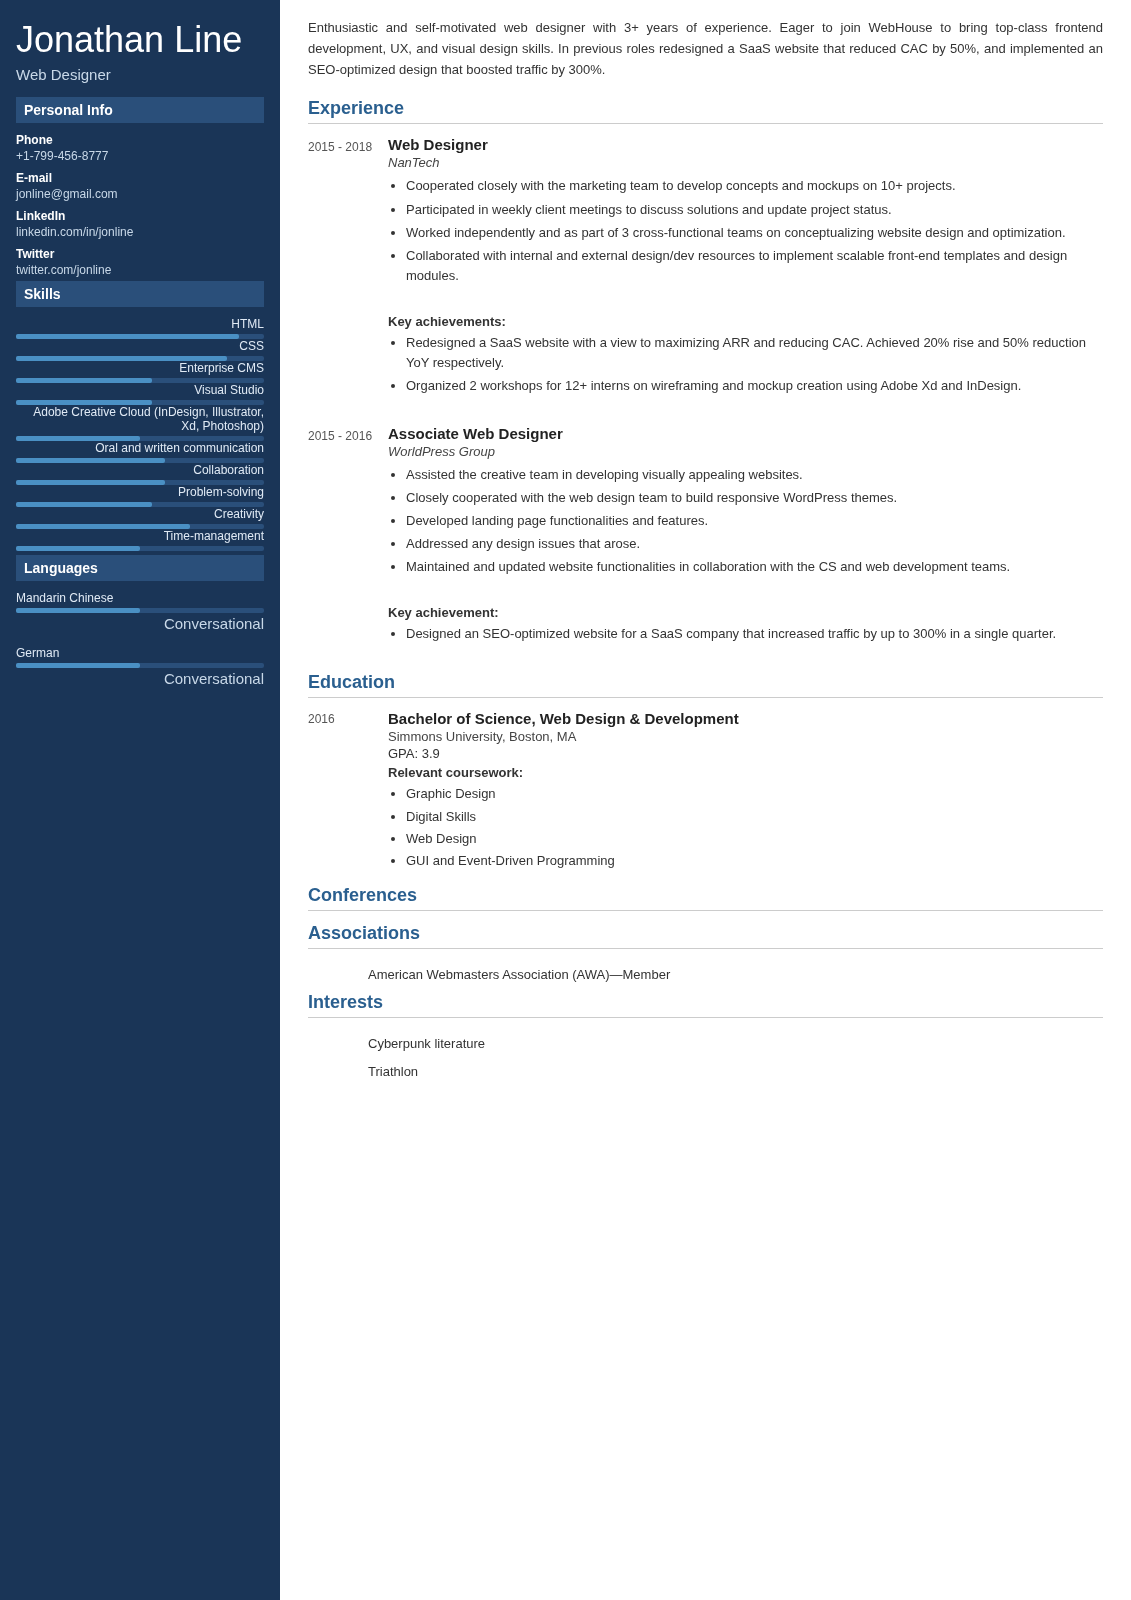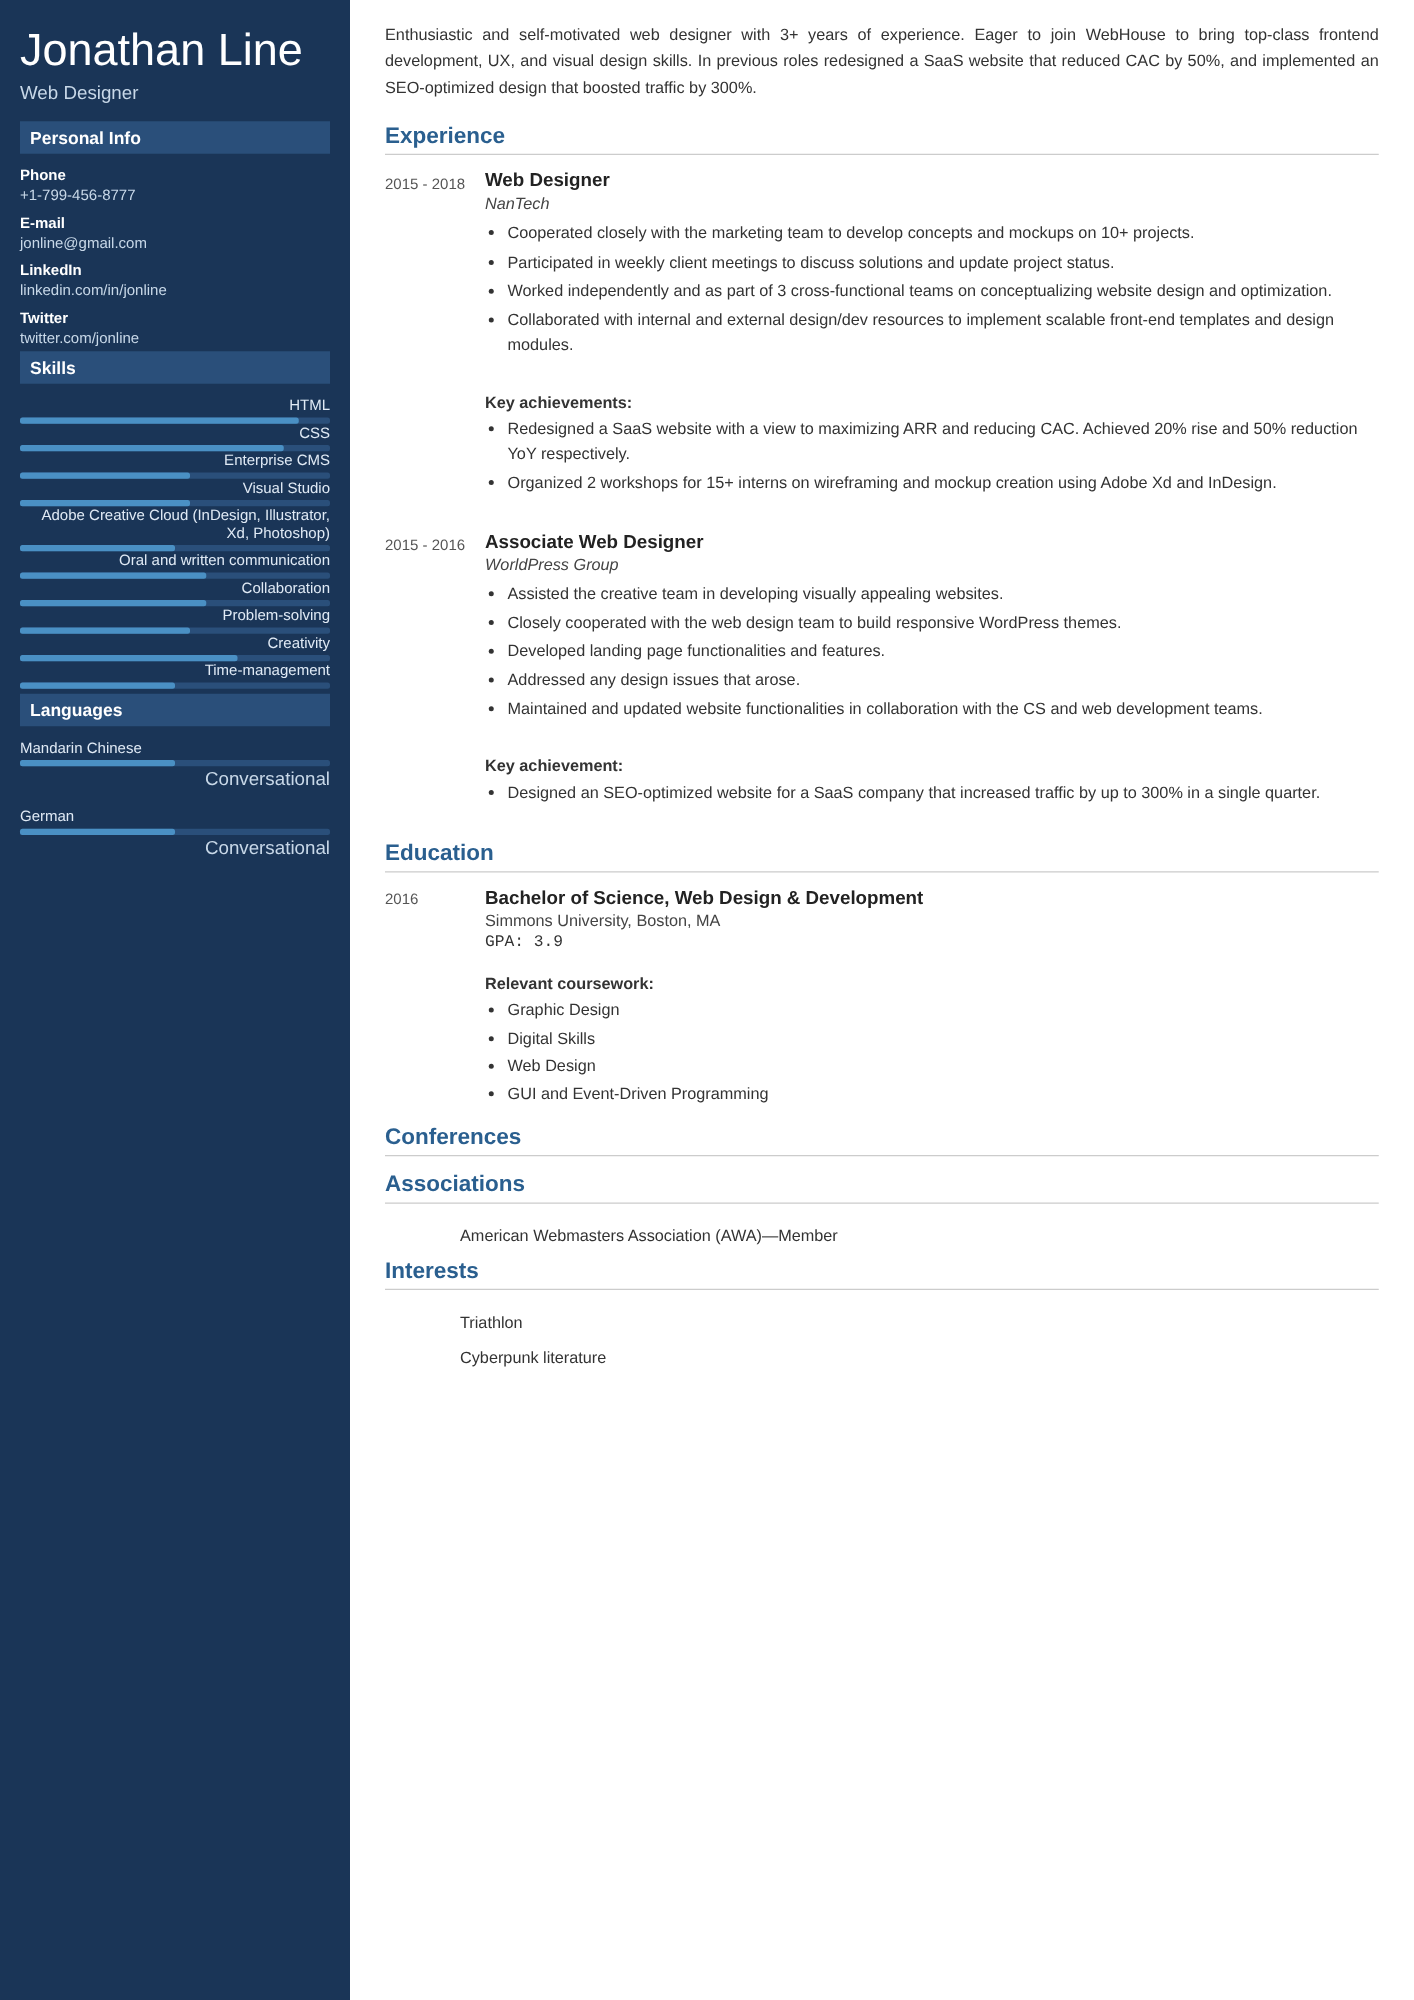--- a/index.html
+++ b/index.html
@@ -223,22 +223,21 @@
 
     .edu-school {
       font-size: 13px;
       color: #444;
       margin-bottom: 2px;
     }
 
     .edu-gpa {
       font-size: 13px;
       color: #333;
-      margin-bottom: 18px;
-      font-family: Liberation Mono, monospace;
+      margin-bottom: 4px;
     }
 
     .edu-coursework-label {
       font-weight: bold;
       font-size: 13px;
       margin-bottom: 4px;
     }
 
     .edu-bullets {
       padding-left: 18px;
@@ -394,21 +393,21 @@
       <div class="exp-company">NanTech</div>
       <ul class="exp-bullets">
             <li>Cooperated closely with the marketing team to develop concepts and mockups on 10+ projects.</li>
             <li>Participated in weekly client meetings to discuss solutions and update project status.</li>
             <li>Worked independently and as part of 3 cross-functional teams on conceptualizing website design and optimization.</li>
             <li>Collaborated with internal and external design/dev resources to implement scalable front-end templates and design modules.</li>
           </ul>
       <div class="key-achievements-label">Key achievements:</div>
       <ul class="exp-bullets">
             <li>Redesigned a SaaS website with a view to maximizing ARR and reducing CAC. Achieved 20% rise and 50% reduction YoY respectively.</li>
-            <li>Organized 2 workshops for 15+ interns on wireframing and mockup creation using Adobe Xd and InDesign.</li>
+            <li>Organized 2 workshops for 12+ interns on wireframing and mockup creation using Adobe Xd and InDesign.</li>
           </ul>
     </div>
   </div>
       <div class="exp-block">
     <div class="exp-dates">2015 - 2016</div>
     <div class="exp-content">
       <div class="exp-job-title">Associate Web Designer</div>
       <div class="exp-company">WorldPress Group</div>
       <ul class="exp-bullets">
             <li>Assisted the creative team in developing visually appealing websites.</li>
@@ -447,17 +446,17 @@
 
   <div class="section-title">Conferences</div>
 
   <div class="section-title">Associations</div>
   <div id="associations-container">
       <div class="assoc-item">American Webmasters Association (AWA)—Member</div>
     </div>
 
   <div class="section-title">Interests</div>
   <div id="interests-container">
+      <div class="interest-item">Cyberpunk literature</div>
       <div class="interest-item">Triathlon</div>
-      <div class="interest-item">Cyberpunk literature</div>
     </div>
 
 </div>
 
 </body></html>

